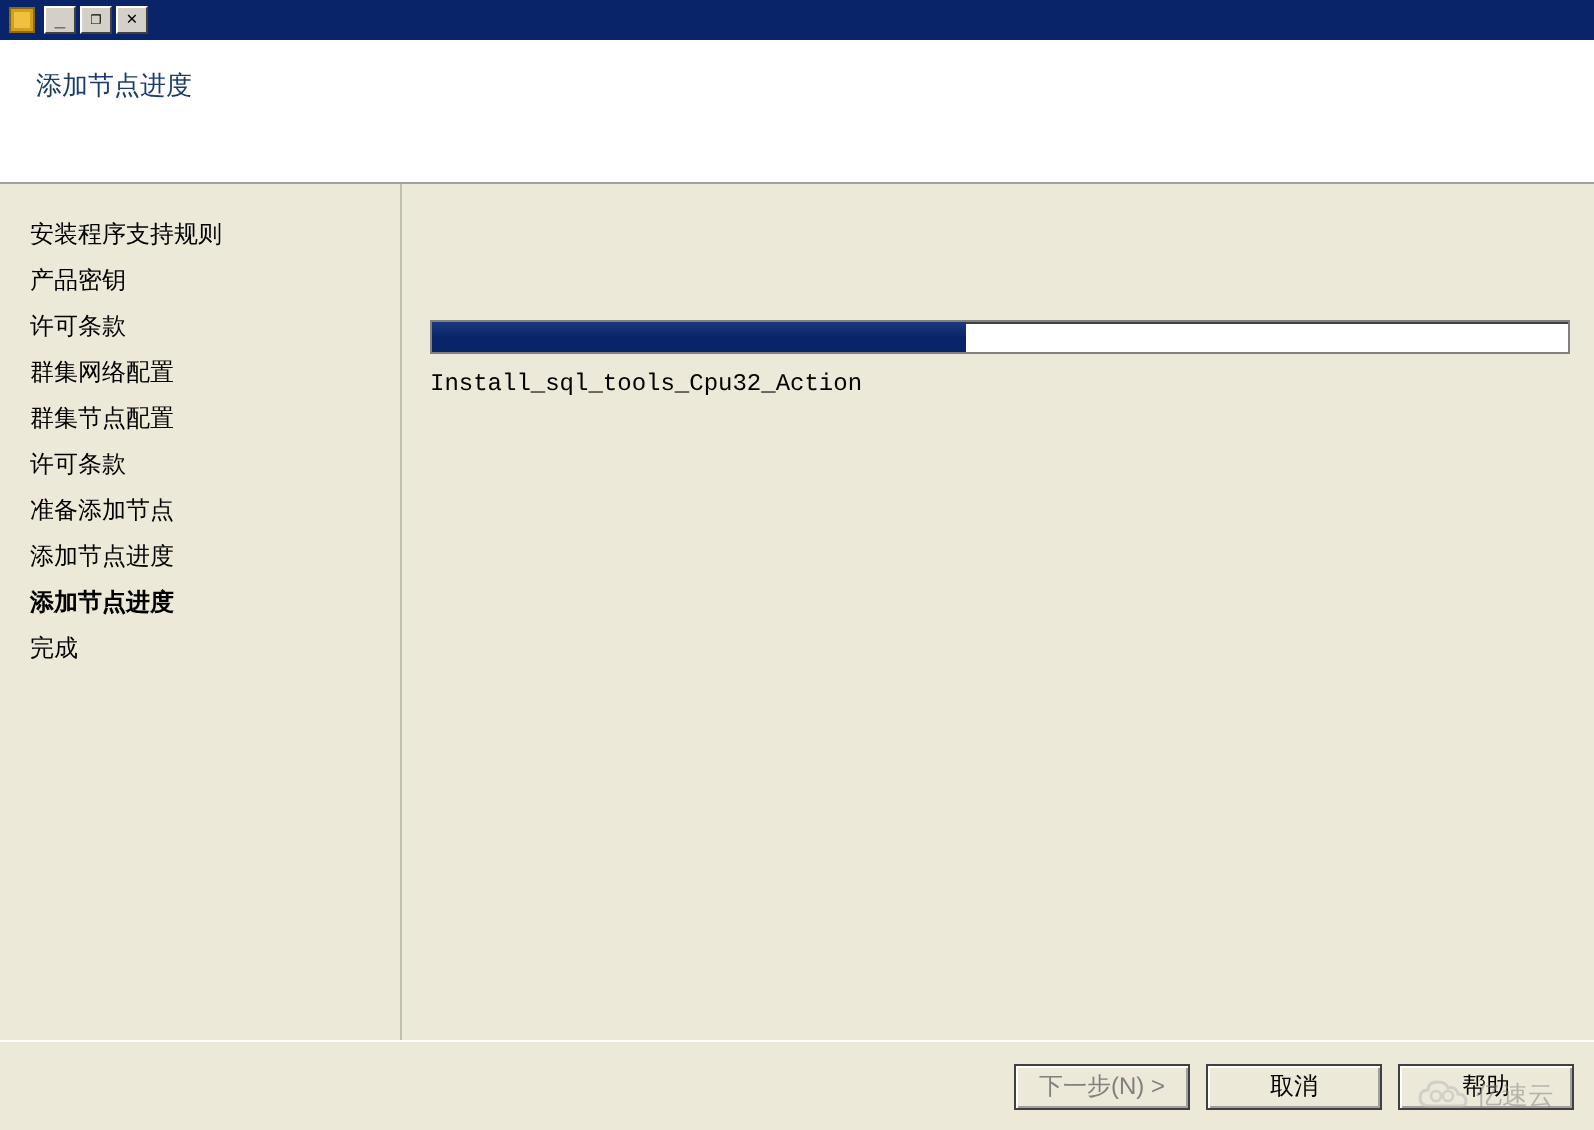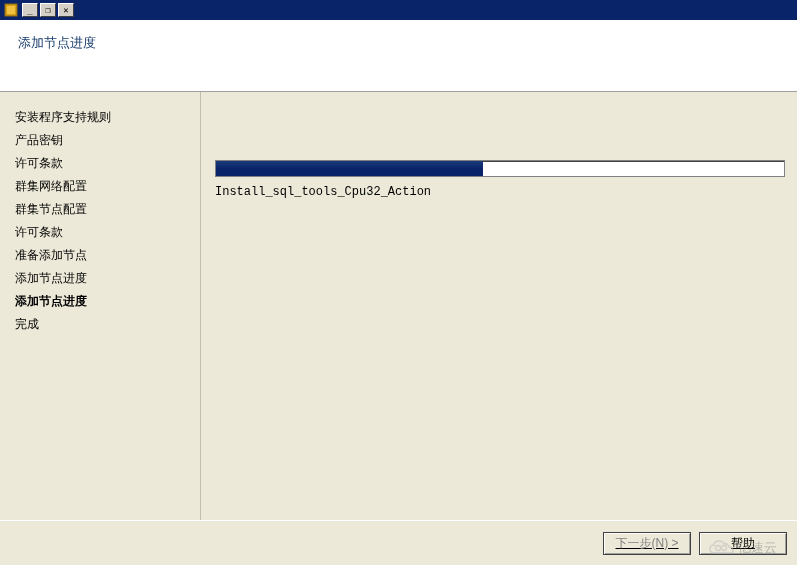--- a/index.html
+++ b/index.html
@@ -114,21 +114,20 @@
     .footer {
       height: 45px;
       background: #ece9d8;
       border-top: 1px solid #fff;
       display: flex;
       justify-content: flex-end;
       align-items: center;
       padding: 0 10px;
       gap: 8px;
       box-shadow: 0 -1px 0 #a0a0a0;
-      text-decoration: underline;
     }
     .footer-btn {
       min-width: 88px;
       height: 23px;
       background: #ece9d8;
       border: 1px solid #404040;
       box-shadow: inset 1px 1px 0 #fff, inset -1px -1px 0 #a0a0a0;
       font-size: 12px;
       cursor: pointer;
       font-family: inherit;
@@ -193,20 +192,21 @@
   <div class="main-panel">
     <div class="progress-container">
       <div class="progress-fill" style="width:47%"></div>
     </div>
     <div class="progress-label">Install_sql_tools_Cpu32_Action</div>
   </div>
 </div>
 
 <div class="footer">
   <button class="footer-btn" disabled="">下一步(N) &gt;</button>
+  <button class="footer-btn">取消</button>
   <button class="footer-btn">帮助</button>
 </div>
 
 <div class="watermark">
   <span class="watermark-icon">
     <svg viewBox="0 0 26 18">
         <path d="M7 14 Q2 14 2 10 Q2 6 6 6 Q6 2 11 2 Q15 2 16 5 Q20 4 21 8 Q25 8 25 12 Q25 14 22 14 Z" fill="none" stroke="#bbb" stroke-width="1.5"></path>
         <circle cx="10" cy="9" r="2.5" fill="none" stroke="#bbb" stroke-width="1.3"></circle>
         <circle cx="16" cy="9" r="2.5" fill="none" stroke="#bbb" stroke-width="1.3"></circle>
       </svg>

